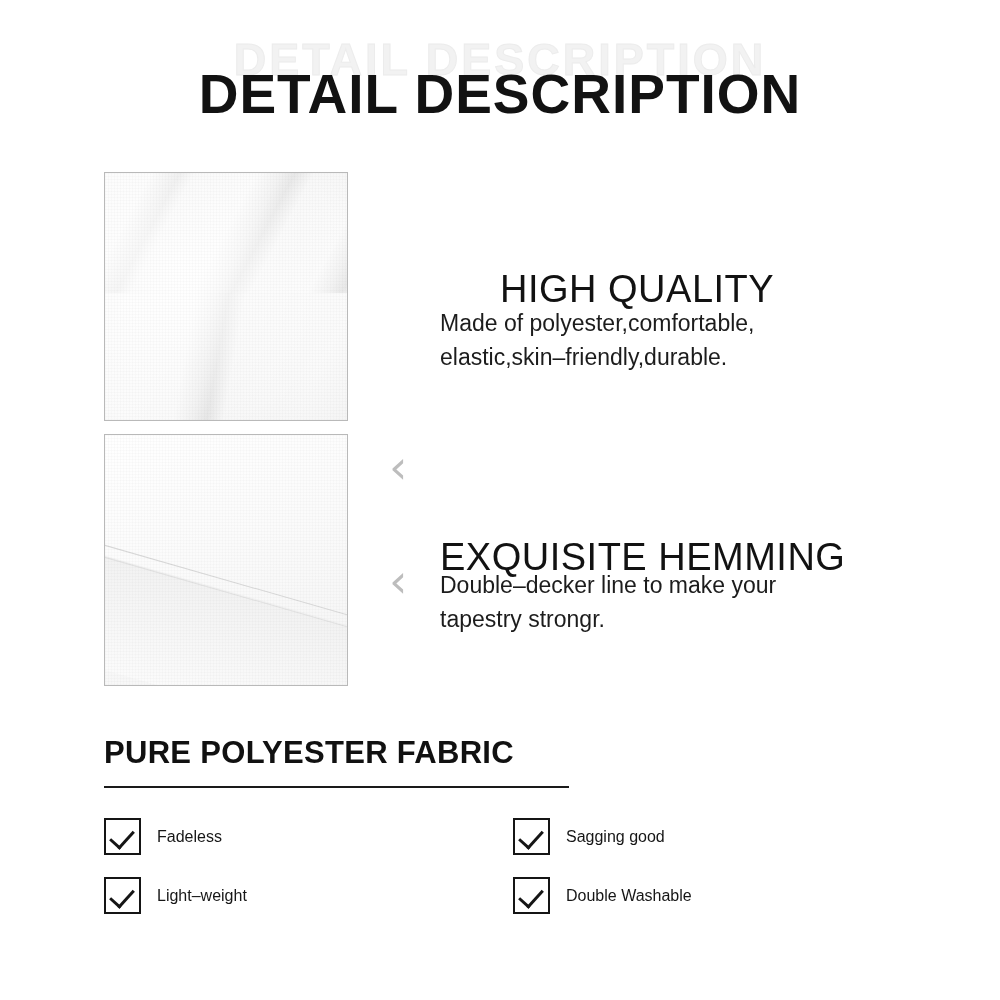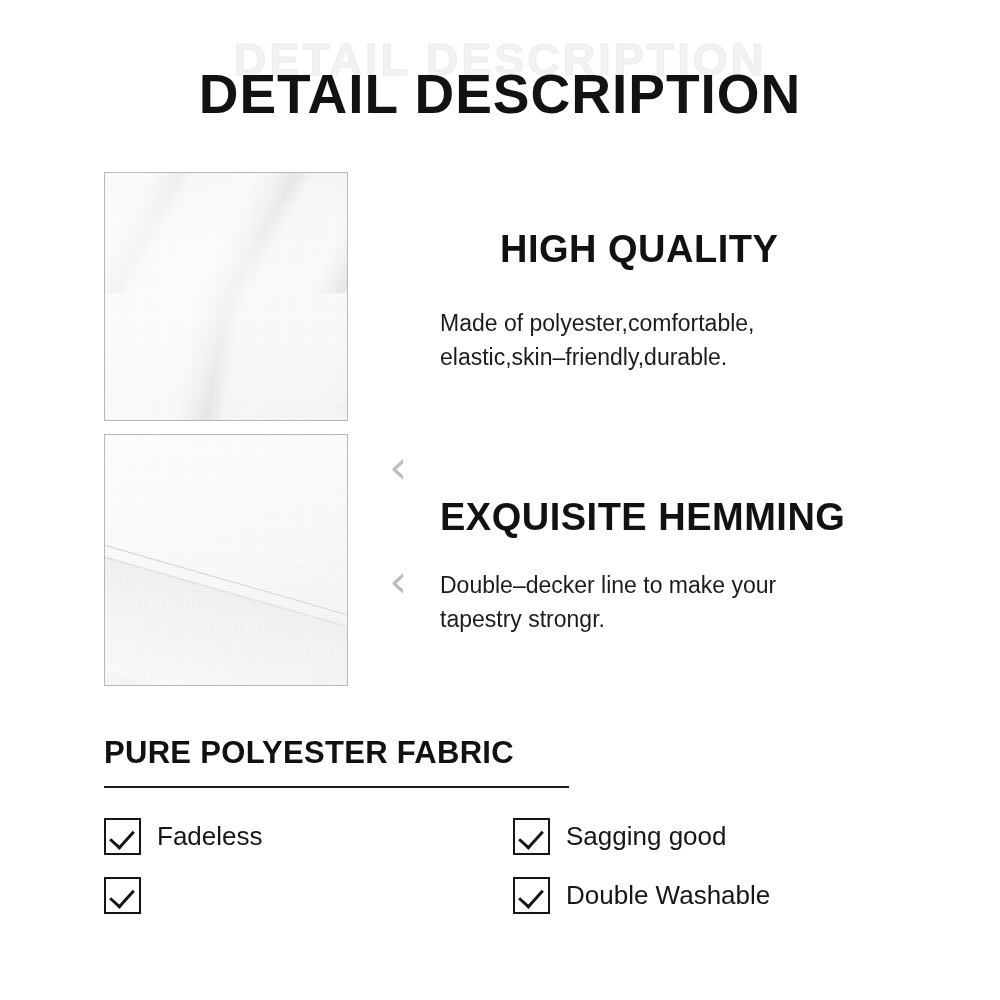--- a/index.html
+++ b/index.html
@@ -165,24 +165,25 @@
     font-size: 46px;
     line-height: 1;
     color: #bdbdbd;
     font-weight: 400;
     font-family: "DejaVu Sans", sans-serif;
   }
 
   .feat-title {
     position: absolute;
     font-size: 38px;
-    font-weight: 700;
+    font-weight: 400;
     color: #121212;
     white-space: nowrap;
     letter-spacing: 0.5px;
+    margin-top: 40px;
   }
   .feat-body {
     position: absolute;
     font-size: 23px;
     line-height: 34px;
     color: #1c1c1c;
     text-align: left;
     font-weight: 400;
   }
 
@@ -231,21 +232,21 @@
     left: 9px;
     top: 5px;
     width: 11px;
     height: 20px;
     border-right: 3px solid #151515;
     border-bottom: 3px solid #151515;
     transform: rotate(42deg);
   }
   .check-label {
     margin-left: 16px;
-    font-size: 26px;
+    font-size: 16px;
     color: #161616;
     white-space: nowrap;
   }
 </style>
 </head>
 <body>
 
 <div class="page">
 
   <div class="header">
@@ -289,20 +290,21 @@
       <div class="check-label">Fadeless</div>
     </div>
 
     <div class="check-item" style="left:513px; top:83px;">
       <div class="check-box"></div>
       <div class="check-label">Sagging good</div>
     </div>
 
     <div class="check-item" style="left:104px; top:142px;">
       <div class="check-box"></div>
+      <div class="check-label">Light–weight</div>
     </div>
 
     <div class="check-item" style="left:513px; top:142px;">
       <div class="check-box"></div>
       <div class="check-label">Double Washable</div>
     </div>
   </div>
 
 </div>
 

